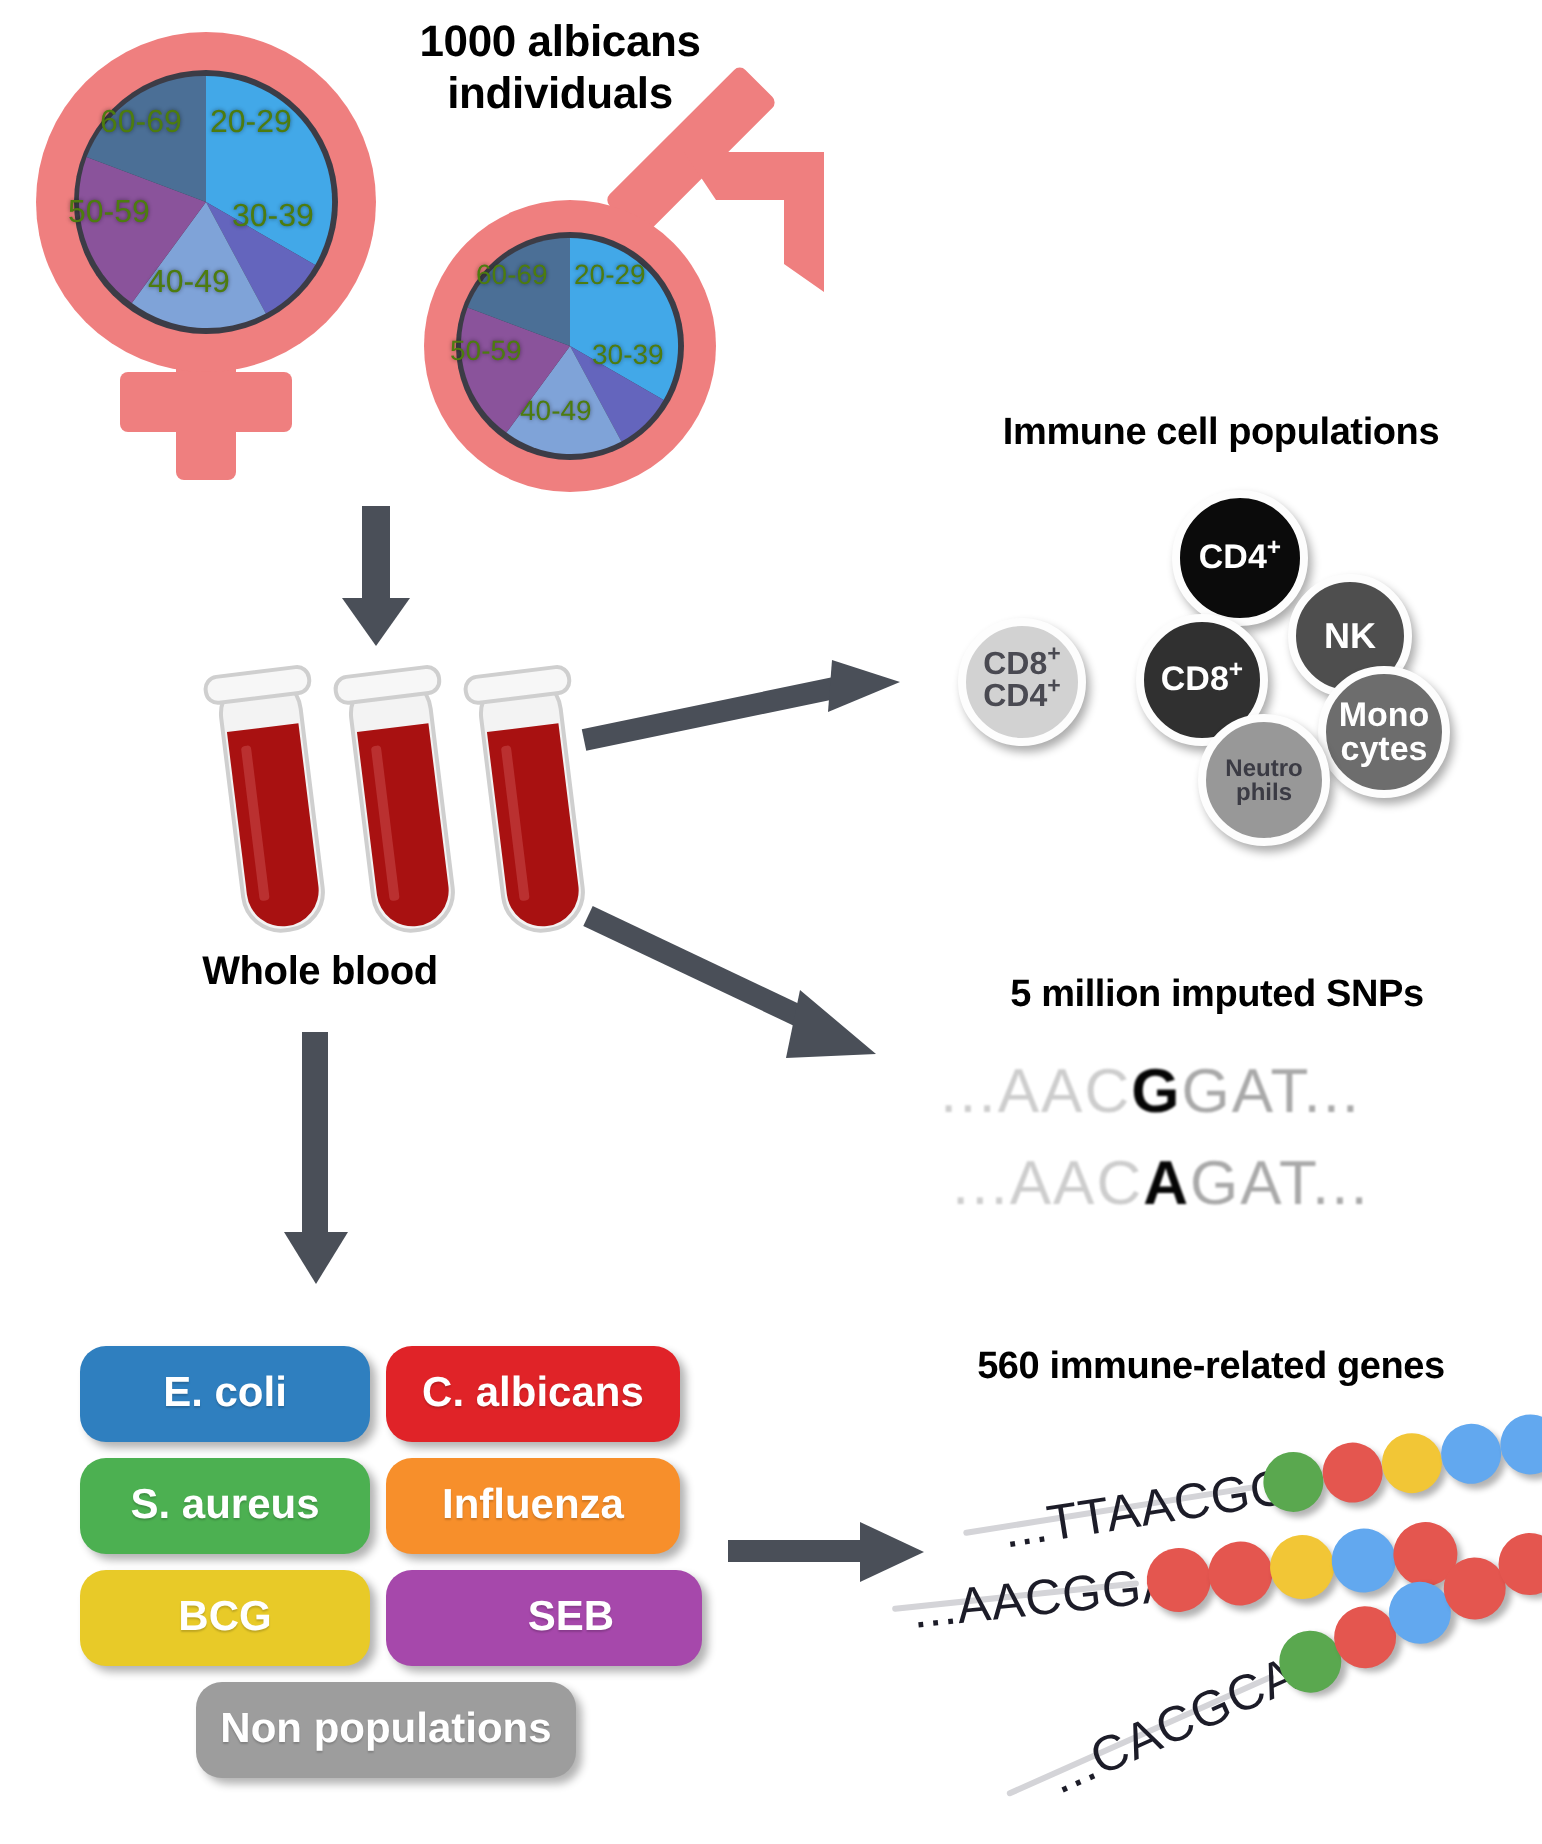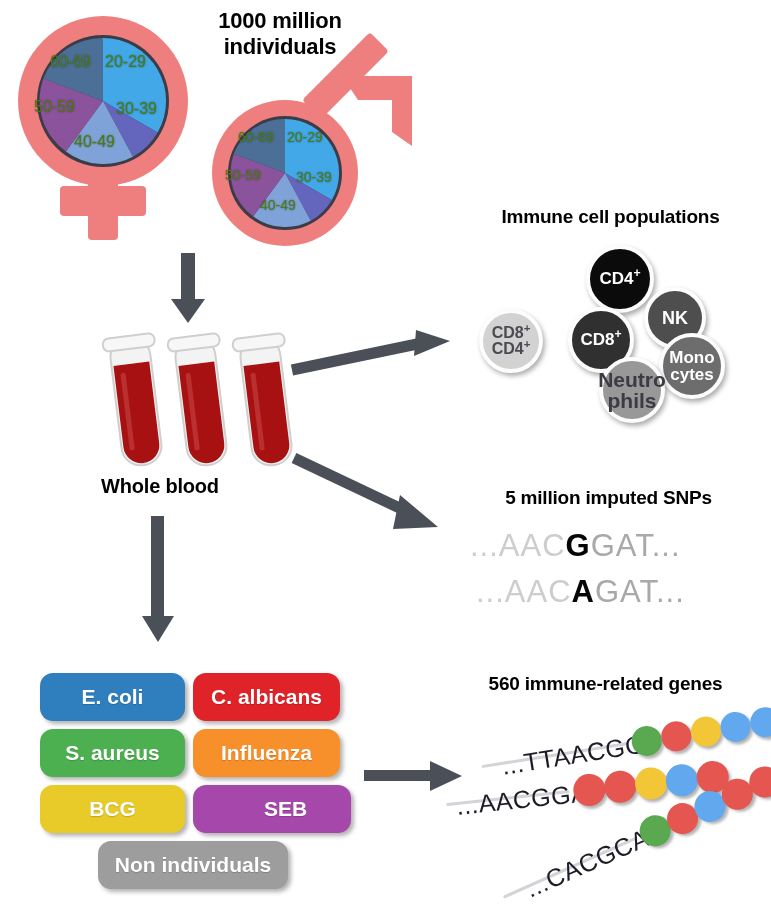--- a/index.html
+++ b/index.html
@@ -113,21 +113,21 @@
     background:#d4d4d8;
     border-radius:2px;
   }
 </style>
 </head>
 <body>
 
 <div id="stage">
 
   <div class="abs title" id="t-cohort">
-    <div>1000 million</div>
+    <div>1000 albicans</div>
     <div>individuals</div>
   </div>
 
   <div class="sym" style="left:10px;top:8px;">
     <svg width="190" height="240" viewBox="0 0 190 240">
       <g filter="none">
 
         <rect x="78" y="150" width="30" height="82" rx="4" fill="#ef7f7f"></rect>
         <rect x="50" y="178" width="86" height="30" rx="4" fill="#ef7f7f"></rect>
 
@@ -244,21 +244,21 @@
       </div>
       <div class="cell" style="left: 24px; top: 64px; width: 64px; height: 64px; background: rgb(210, 210, 210); color: rgb(74, 74, 82); font-size: 16px; z-index: 13;">
         <div>CD8<span class="sup">+</span><br>CD4<span class="sup">+</span></div>
       </div>
       <div class="cell" style="left: 113px; top: 62px; width: 66px; height: 66px; background: rgb(48, 48, 48); color: rgb(255, 255, 255); font-size: 17px; z-index: 14;">
         <div>CD8<span class="sup">+</span></div>
       </div>
       <div class="cell" style="left: 204px; top: 88px; width: 66px; height: 66px; background: rgb(109, 109, 109); color: rgb(255, 255, 255); font-size: 17px; z-index: 15;">
         <div>Mono<br>cytes</div>
       </div>
-      <div class="cell" style="left: 144px; top: 112px; width: 66px; height: 66px; background: rgb(152, 152, 152); color: rgb(59, 59, 68); font-size: 21px; z-index: 17;">
+      <div class="cell" style="left: 144px; top: 112px; width: 66px; height: 66px; background: rgb(152, 152, 152); color: rgb(59, 59, 68); font-size: 12px; z-index: 17;">
         <div>Neutro<br>phils</div>
       </div>
     </div>
 
   <div class="abs title" id="t-snp">5 million imputed SNPs</div>
   <div class="abs" id="snp">
     <div class="snpline" style="left:0;top:0;">
       <span class="dim">...AAC</span><b>G</b><span class="mid">GAT...</span>
     </div>
     <div class="snpline" style="left:6px;top:46px;">
@@ -279,21 +279,21 @@
       <div class="pill" style="left: 153px; top: 56px; width: 147px; height: 48px; background: rgb(247, 143, 43);">
         <span>Influenza</span>
       </div>
       <div class="pill" style="left: 0px; top: 112px; width: 145px; height: 48px; background: rgb(232, 202, 40);">
         <span>BCG</span>
       </div>
       <div class="pill" style="left: 153px; top: 112px; width: 131px; height: 48px; background: rgb(166, 72, 171); padding-left: 27px;">
         <span>SEB</span>
       </div>
       <div class="pill" style="left: 58px; top: 168px; width: 190px; height: 48px; background: rgb(157, 157, 157);">
-        <span>Non individuals</span>
+        <span>Non populations</span>
       </div>
     </div>
 
   <div class="abs title" id="t-expr">
     <div>560 immune-related genes</div>
   </div>
   <div class="abs" id="expr">
       <div class="strand" style="left: 28px; top: 20px; width: 210px; height: 40px; transform: rotate(-9deg);">
         <div class="rail" style="left: 0px; top: 10px; width: 148px;"></div>
         <div class="seq" style="left: 20px; top: 0px;">...TTAACGG</div>

